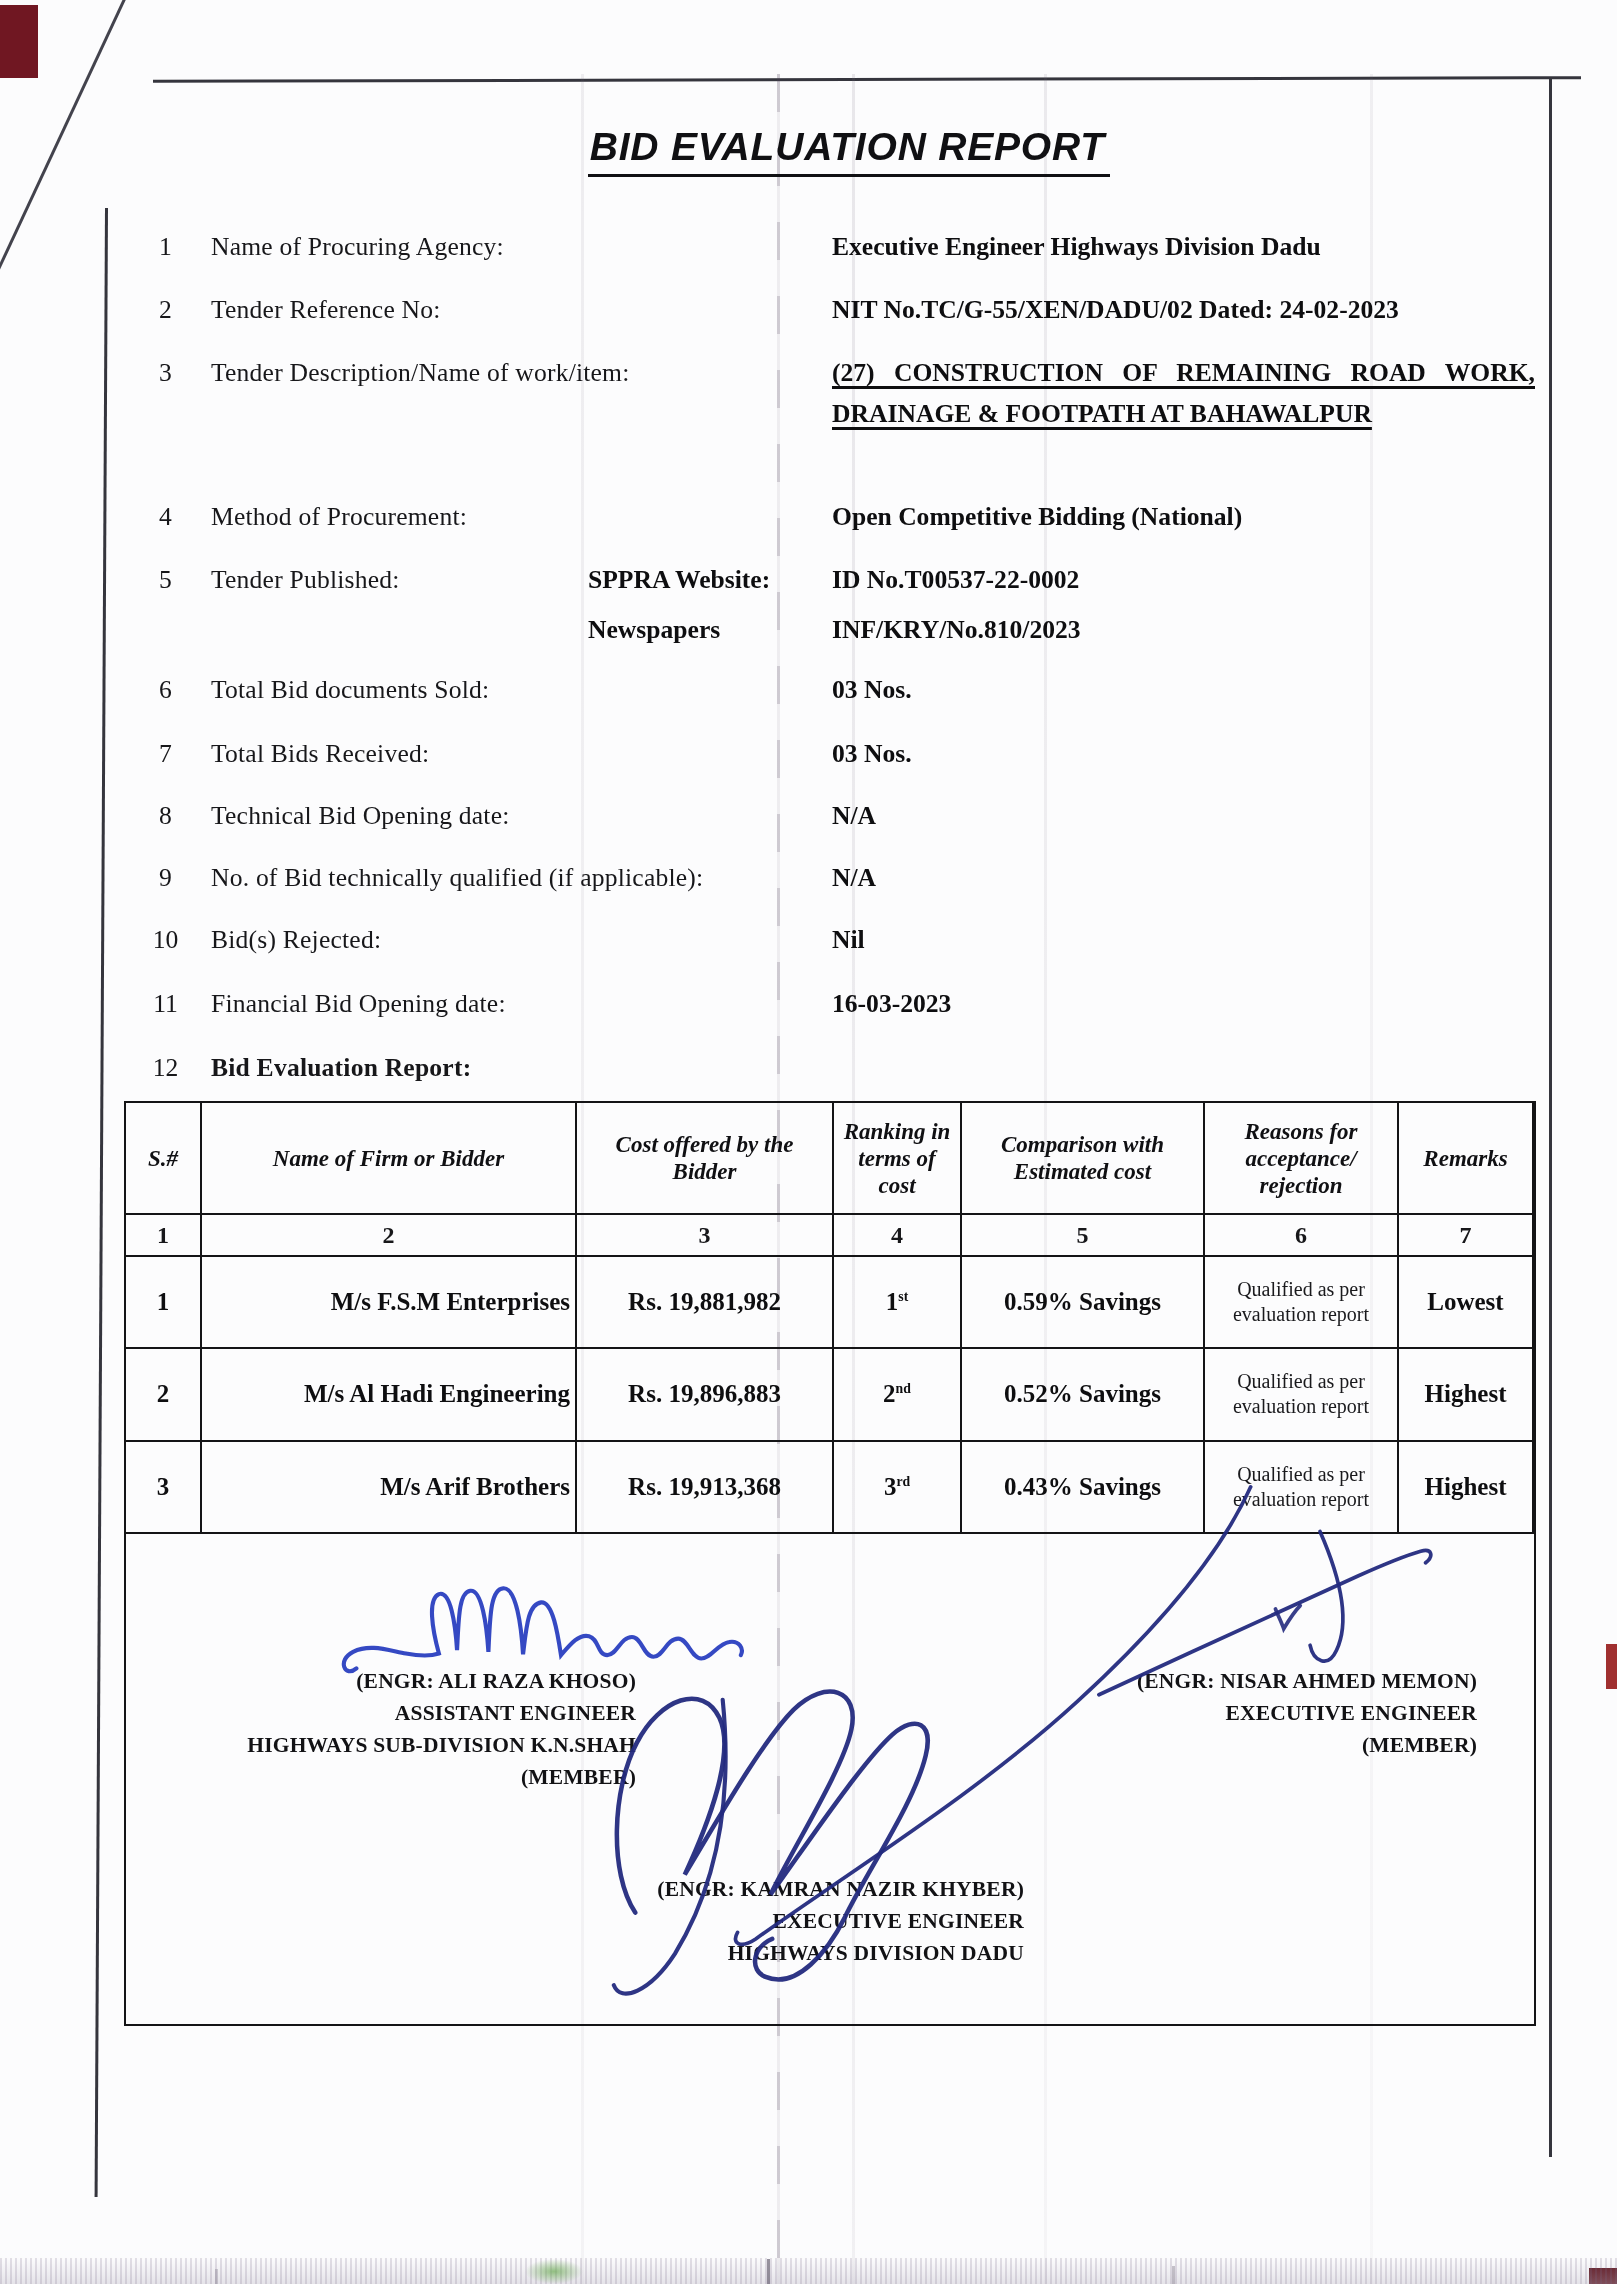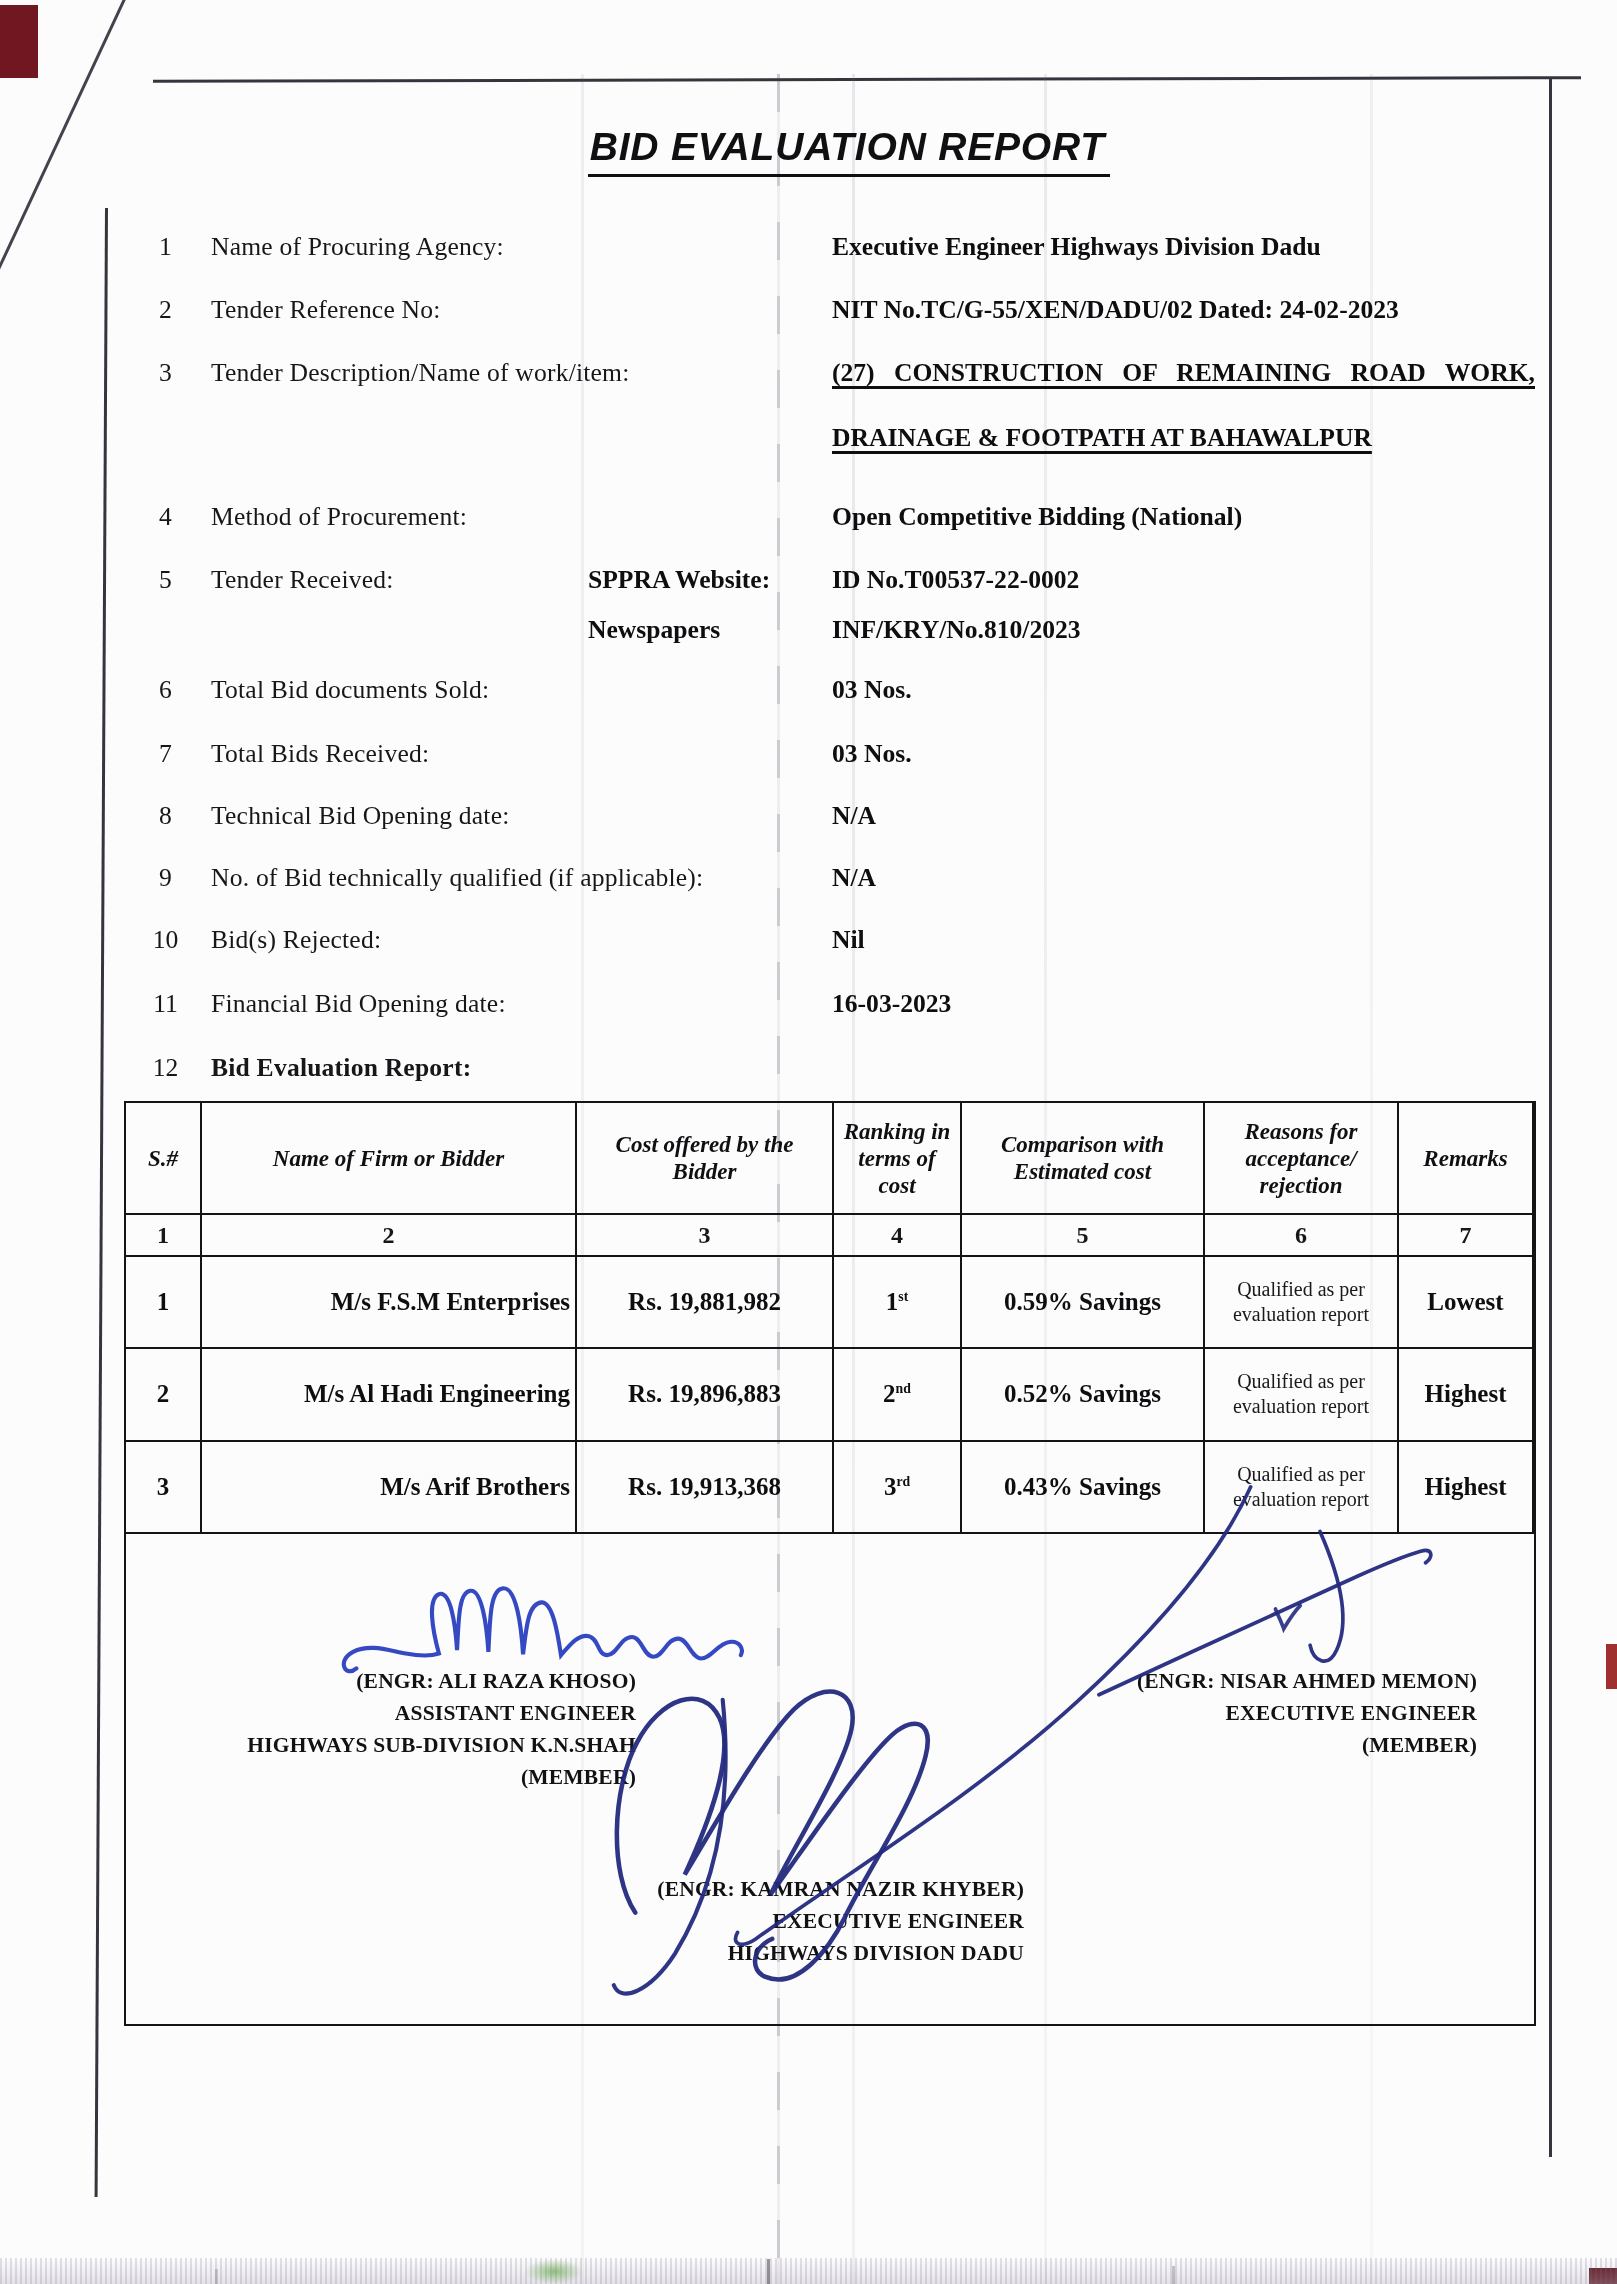--- a/index.html
+++ b/index.html
@@ -78,30 +78,30 @@
   </div>
   <div>
     <span class="f-num" style="top:295px;">2</span>
     <span class="f-label" style="top:295px;">Tender Reference No:</span>
     <span class="f-value" style="top:295px;">NIT No.TC/G-55/XEN/DADU/02 Dated: 24-02-2023</span>
   </div>
   <div>
     <span class="f-num" style="top:358px;">3</span>
     <span class="f-label" style="top:358px;">Tender Description/Name of work/item:</span>
     <span class="f-value uline just" style="top:358px;">(27) CONSTRUCTION OF REMAINING ROAD WORK,</span>
-    <span class="f-value uline" style="top:399px;margin-top:24px;">DRAINAGE &amp; FOOTPATH AT BAHAWALPUR</span>
+    <span class="f-value uline" style="top:399px;">DRAINAGE &amp; FOOTPATH AT BAHAWALPUR</span>
   </div>
   <div>
     <span class="f-num" style="top:502px;">4</span>
     <span class="f-label" style="top:502px;">Method of Procurement:</span>
     <span class="f-value" style="top:502px;">Open Competitive Bidding (National)</span>
   </div>
   <div>
     <span class="f-num" style="top:565px;">5</span>
-    <span class="f-label" style="top:565px;">Tender Received:</span>
+    <span class="f-label" style="top:565px;">Tender Published:</span>
     <span class="f-mid" style="top:565px;">SPPRA Website:</span>
     <span class="f-mid" style="top:615px;">Newspapers</span>
     <span class="f-value" style="top:565px;">ID No.T00537-22-0002</span>
     <span class="f-value" style="top:615px;">INF/KRY/No.810/2023</span>
   </div>
   <div>
     <span class="f-num" style="top:675px;">6</span>
     <span class="f-label" style="top:675px;">Total Bid documents Sold:</span>
     <span class="f-value" style="top:675px;">03 Nos.</span>
   </div>

